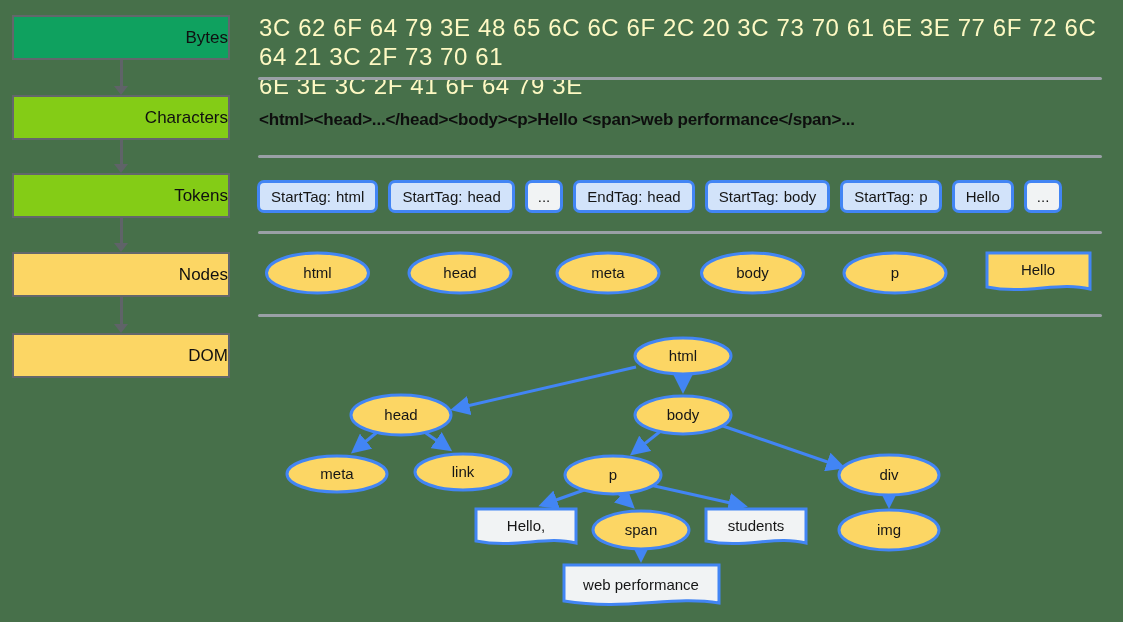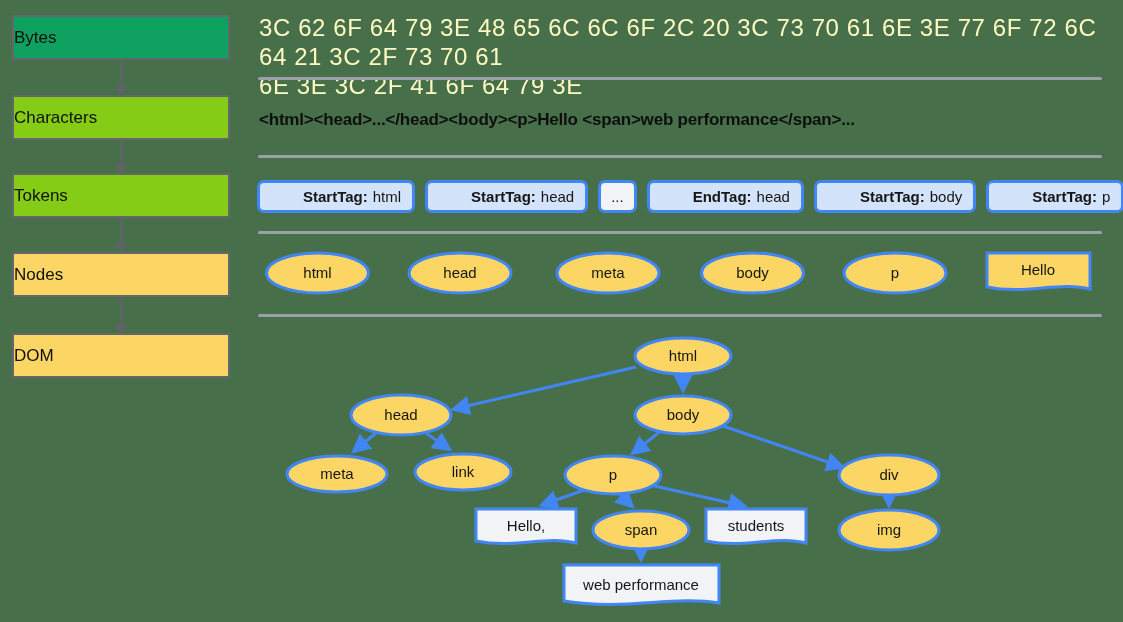--- a/index.html
+++ b/index.html
@@ -5,21 +5,21 @@
   html,body{margin:0;padding:0;background:#47704a;}
   .canvas{
     position:relative;width:1123px;height:622px;overflow:hidden;
     background:#47704a;
     font-family:"Liberation Sans",sans-serif;
     color:#141414;
   }
   
   .stage{
     position:absolute;left:12px;width:218px;height:45px;box-sizing:border-box;
-    border:2px solid #63676b;display:flex;align-items:center;justify-content:flex-start;
+    border:2px solid #63676b;display:flex;align-items:center;justify-content:flex-end;
     font-size:17px;color:#101010;
   }
   .stage.green{background:#0fa15f;}
   .stage.blue{background:#84cc16;}
   .stage.yellow{background:#fcd664;}
   .v-line{position:absolute;left:120px;width:3px;background:#5f6368;}
   .v-head{
     position:absolute;left:114px;width:0;height:0;
     border-left:7px solid transparent;border-right:7px solid transparent;
     border-top:9px solid #5f6368;
@@ -30,21 +30,21 @@
   .divider{position:absolute;left:258px;width:844px;height:3px;background:#9aa0a6;border-radius:2px;}
   .charline{position:absolute;left:259px;top:110px;width:856px;
     font-size:17px;font-weight:700;letter-spacing:-.2px;color:#0e0e0e;white-space:nowrap;}
   .tokens{position:absolute;left:257px;top:180px;display:flex;gap:10px;align-items:center;}
   .chip{
     height:33px;box-sizing:border-box;border:3px solid #4285f4;border-radius:7px;
     background:#d2e3fa;display:flex;align-items:center;padding:0 11px;
     font-size:15px;white-space:nowrap;color:#161616;
   }
   .chip.white{background:#f1f3f4;padding:0 10px;}
-  .tok-prefix{font-weight:700;margin-left:32px;}
+  .tok-prefix{font-weight:400;}
   .tok-prefix:not(:empty){margin-right:5px;}
   .abs-svg{position:absolute;}
   svg text{font-family:"Liberation Sans",sans-serif;font-size:15px;fill:#161616;}
 </style>
 </head>
 <body>
 
 <div class="canvas">
 
   <div class="stage green" style="top:15px">

